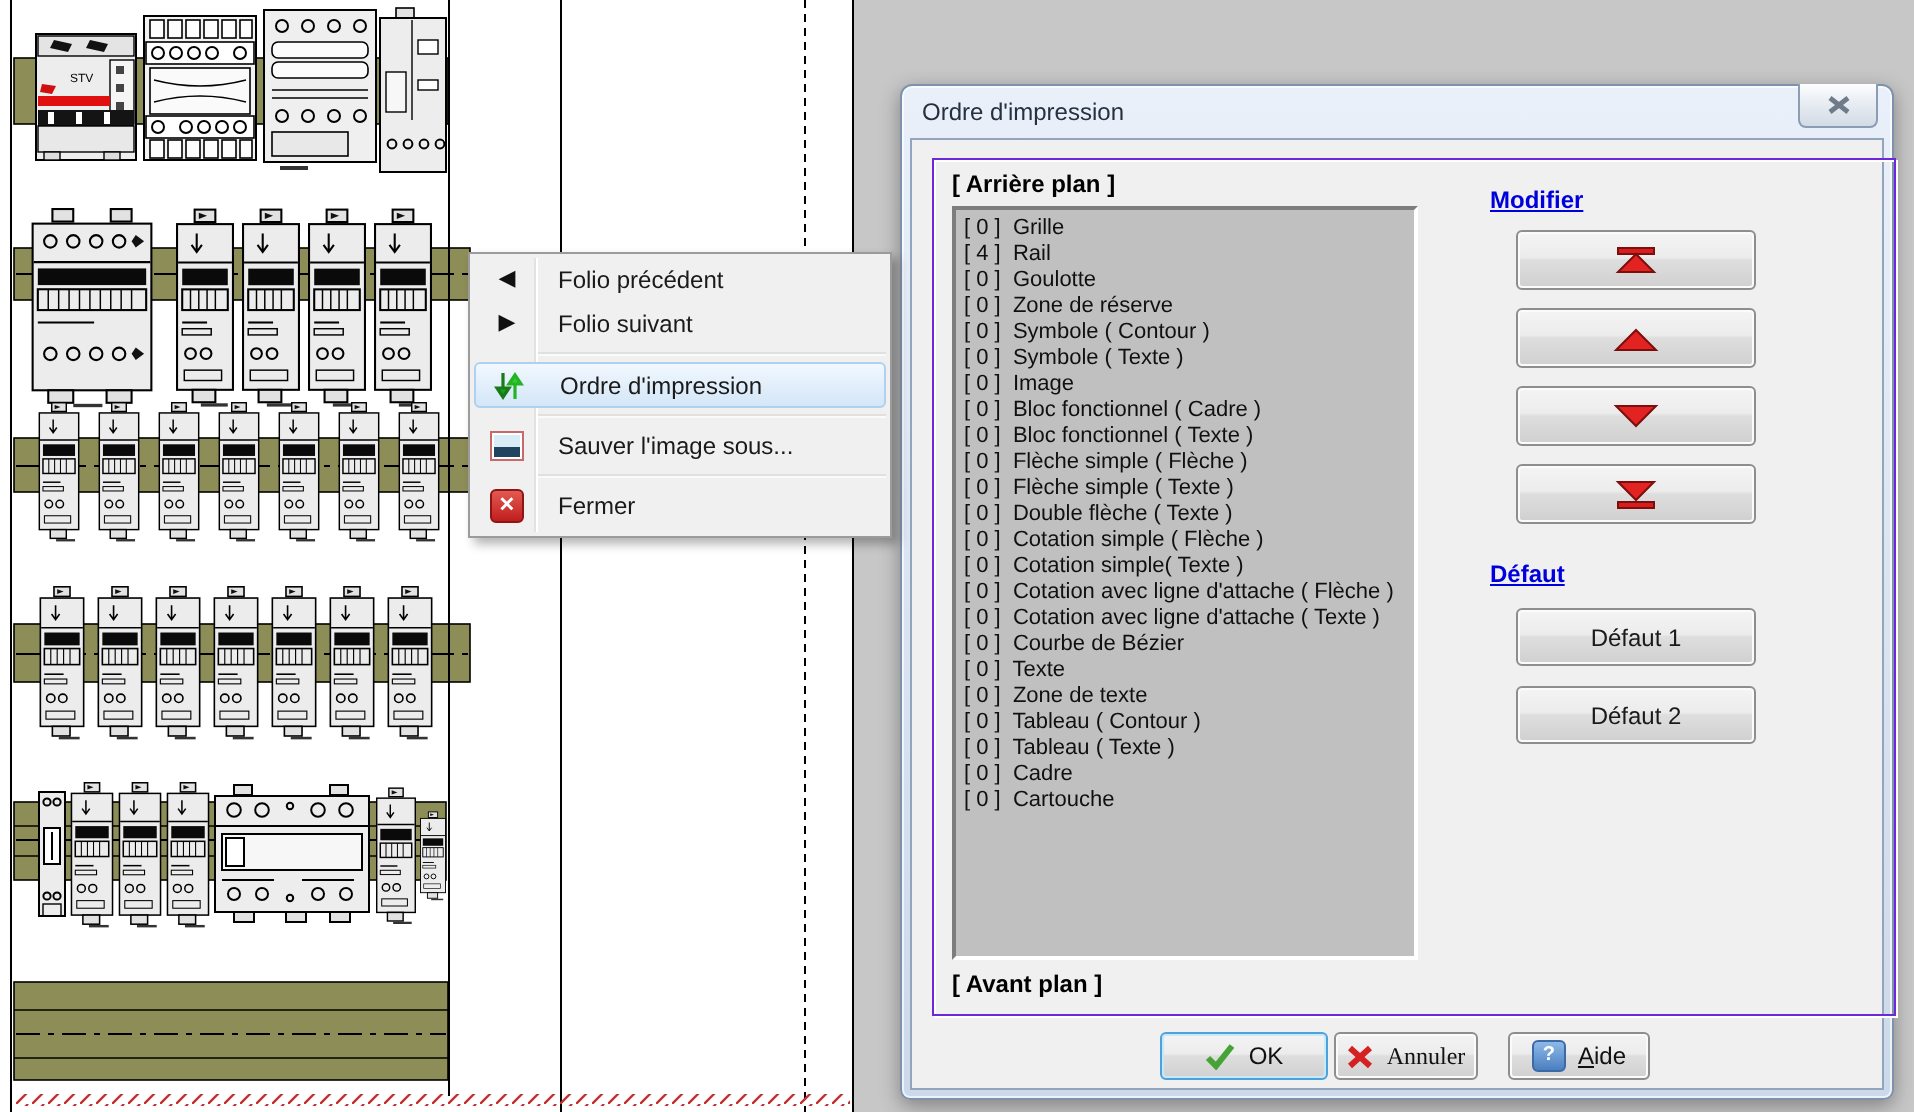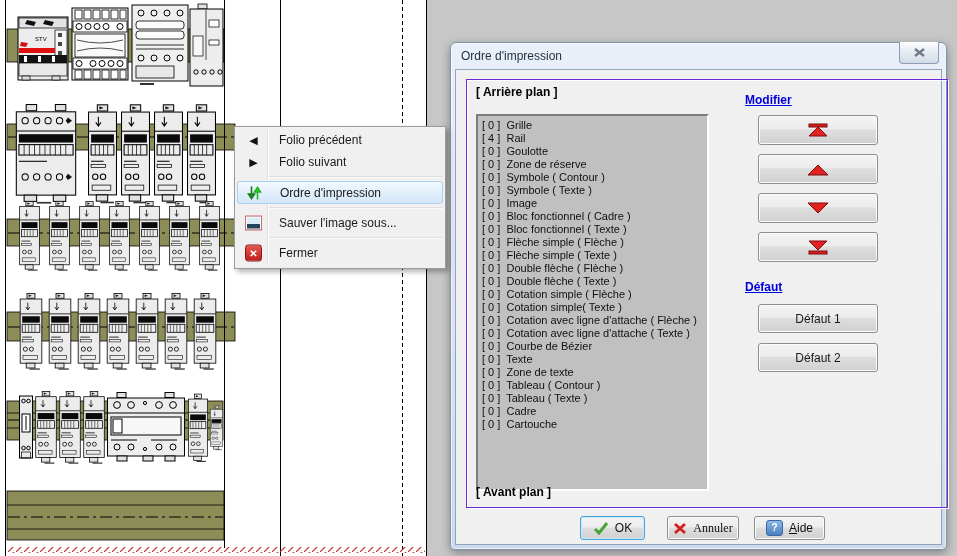--- a/index.html
+++ b/index.html
@@ -31,38 +31,38 @@
   #dlg-close{position:absolute;right:7px;top:-1px;width:38px;height:21px;background:linear-gradient(#fcfdfe,#e8edf3 45%,#d3dbe5);
     border:1px solid #8b9cb5;border-top:none;border-radius:0 0 4px 4px;display:flex;align-items:center;justify-content:center;}
   #dlg-body{position:absolute;left:4px;right:4px;top:26px;bottom:4px;background:#f0f0f0;border:1px solid #93a5bc;box-sizing:border-box;}
 
   #group-box{position:absolute;left:10px;top:9px;width:480px;height:427px;border:1px solid #6d28d9;
     box-shadow:inset 1px 1px 0 #fff,1px 1px 0 #fff;}
   .section-label{position:absolute;font-size:12px;font-weight:bold;color:#000;}
   #lbl-arriere{left:9px;top:5px;}
   #lbl-avant{left:9px;top:405px;}
 
-  #layer-list{position:absolute;left:9px;top:34px;width:233px;height:377px;background:#c0c0c0;
+  #layer-list{position:absolute;left:9px;top:23px;width:233px;height:377px;background:#c0c0c0;
     border:2px solid;border-color:#7d7d7d #ffffff #ffffff #7d7d7d;box-sizing:border-box;padding:3px 0 0 4px;overflow:hidden;}
   .layer-row{font-size:11px;line-height:13px;color:#101010;white-space:pre;}
 
   .link-label{position:absolute;font-size:12px;font-weight:bold;color:#0000dd;text-decoration:underline;}
   #lbl-modifier{left:278px;top:13px;}
   #lbl-defaut{left:278px;top:200px;text-align:center;}
 
   .btn7{position:absolute;left:291px;width:118px;height:28px;border:1px solid #8e8e8e;border-radius:3px;
     background:linear-gradient(#f4f4f4,#ececec 45%,#dedede 50%,#d0d0d0);box-shadow:inset 0 0 0 1px #fbfbfb;
     display:flex;align-items:center;justify-content:center;font-size:12px;color:#1a1a1a;cursor:default;}
   #btn-top{top:35px;} #btn-up{top:74px;} #btn-down{top:113px;} #btn-bottom{top:152px;}
   #btn-defaut1{top:224px;height:27px;} #btn-defaut2{top:263px;height:27px;}
 
   .footer-btn{position:absolute;top:446px;height:24px;border:1px solid #8e8e8e;border-radius:3px;
     background:linear-gradient(#f4f4f4,#ececec 45%,#dedede 50%,#d0d0d0);box-shadow:inset 0 0 0 1px #fbfbfb;
     display:flex;align-items:center;justify-content:center;gap:6px;font-size:12px;color:#111;box-sizing:border-box;}
-  #btn-ok{left:124px;width:65px;border:1px solid #49a3dd;box-shadow:inset 0 0 0 1px #c9e8f8;}
+  #btn-ok{left:124px;width:84px;border:1px solid #49a3dd;box-shadow:inset 0 0 0 1px #c9e8f8;}
   #btn-annuler{left:211px;width:72px;font-family:Liberation Serif, serif;}
   #btn-aide{left:298px;width:71px;}
   .q-ic{width:15px;height:14px;border-radius:3px;background:linear-gradient(#8db9e8,#4b7fc0);border:1px solid #3b6aa6;color:#fff;
     font-size:10px;font-weight:bold;display:flex;align-items:center;justify-content:center;line-height:1;}
 </style>
 </head>
 <body>
 
 <div id="stage">
 
@@ -354,21 +354,20 @@
             <div class="layer-row">[ 4 ]  Rail</div>
             <div class="layer-row">[ 0 ]  Goulotte</div>
             <div class="layer-row">[ 0 ]  Zone de réserve</div>
             <div class="layer-row">[ 0 ]  Symbole ( Contour )</div>
             <div class="layer-row">[ 0 ]  Symbole ( Texte )</div>
             <div class="layer-row">[ 0 ]  Image</div>
             <div class="layer-row">[ 0 ]  Bloc fonctionnel ( Cadre )</div>
             <div class="layer-row">[ 0 ]  Bloc fonctionnel ( Texte )</div>
             <div class="layer-row">[ 0 ]  Flèche simple ( Flèche )</div>
             <div class="layer-row">[ 0 ]  Flèche simple ( Texte )</div>
-            <div class="layer-row">[ 0 ]  Double flèche ( Flèche )</div>
             <div class="layer-row">[ 0 ]  Double flèche ( Texte )</div>
             <div class="layer-row">[ 0 ]  Cotation simple ( Flèche )</div>
             <div class="layer-row">[ 0 ]  Cotation simple( Texte )</div>
             <div class="layer-row">[ 0 ]  Cotation avec ligne d'attache ( Flèche )</div>
             <div class="layer-row">[ 0 ]  Cotation avec ligne d'attache ( Texte )</div>
             <div class="layer-row">[ 0 ]  Courbe de Bézier</div>
             <div class="layer-row">[ 0 ]  Texte</div>
             <div class="layer-row">[ 0 ]  Zone de texte</div>
             <div class="layer-row">[ 0 ]  Tableau ( Contour )</div>
             <div class="layer-row">[ 0 ]  Tableau ( Texte )</div>

